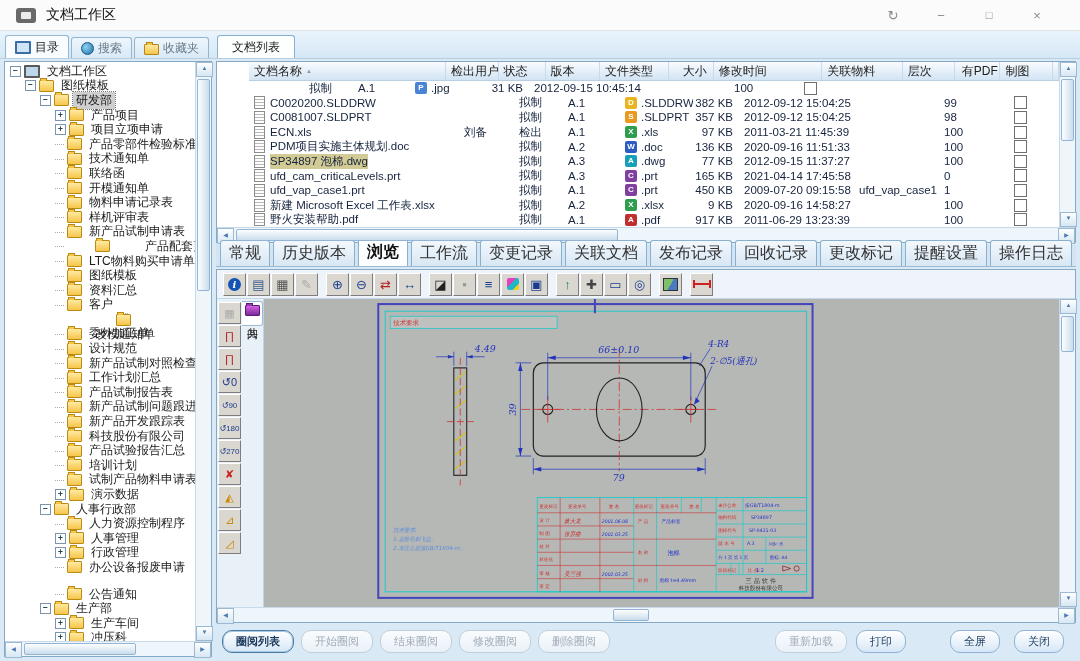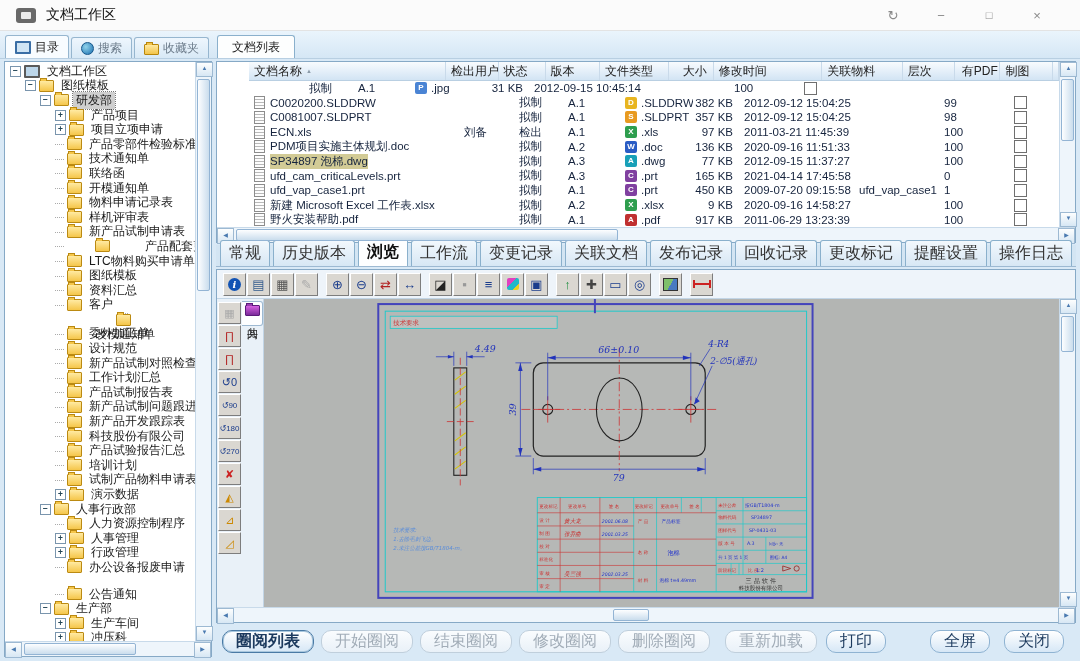--- a/index.html
+++ b/index.html
@@ -87,21 +87,21 @@
   .sbtn{width:21px;height:20px;flex:none;background:#dad7d1;border:1px solid;border-color:#fff #7d7d7d #7d7d7d #fff;display:flex;align-items:center;justify-content:center;font-size:11px;overflow:hidden;cursor:default;}
   .tabstrip{width:21px;flex:none;background:#e9f1f8;border-right:1px solid #c2d5e6;}
   .sidetab{margin-top:2px;width:20px;border:1px solid #9db9d2;border-left:none;border-radius:0 3px 3px 0;background:#fdfeff;display:flex;flex-direction:column;align-items:center;padding:3px 0;gap:2px;}
   .pfold{width:13px;height:9px;background:linear-gradient(#d560e0,#7a2a9a);border:1px solid #5a1a7a;border-radius:1px;position:relative;}
   .pfold::before{content:"";position:absolute;top:-3px;left:0;width:5px;height:2px;background:#9a40b0;border:1px solid #5a1a7a;border-bottom:none;}
   .vtxt{writing-mode:vertical-rl;font-size:11px;color:#222;letter-spacing:2px;}
   .canvas{flex:1;background:#b3b5b3;min-width:0;position:relative;overflow:hidden;}
   .canvas svg{position:absolute;left:0;top:0;width:100%;height:100%;}
   
   .footer{height:32px;flex:none;background:#d9e9f6;display:flex;align-items:center;padding:0 12px 0 6px;gap:7px;}
-  .fbtn{height:21px;padding:0 13px;border-radius:10px;border:1px solid #8fb3d2;background:linear-gradient(#ffffff,#d6e7f6);color:#1c3a5e;font-size:16px;display:flex;align-items:center;cursor:default;font-family:Liberation Serif, serif;}
+  .fbtn{height:21px;padding:0 13px;border-radius:10px;border:1px solid #8fb3d2;background:linear-gradient(#ffffff,#d6e7f6);color:#1c3a5e;font-size:11px;display:flex;align-items:center;cursor:default;font-family:Liberation Serif, serif;}
   .fbtn.disabled{color:#a2adb8;border-color:#c0cfdc;background:linear-gradient(#fafcfe,#e9f1f8);}
   .fbtn.primary{border-color:#4a7aa5;box-shadow:0 0 0 1px #aac8de inset;font-weight:bold;}
   .fspacer{flex:1;}
   .fgap{width:30px;}
   svg text{font-family:"DejaVu Sans",sans-serif;}
   svg .dim{font-family:"DejaVu Serif",serif;font-style:italic;fill:#2233bb;}
 </style>
 </head>
 <body>
 

